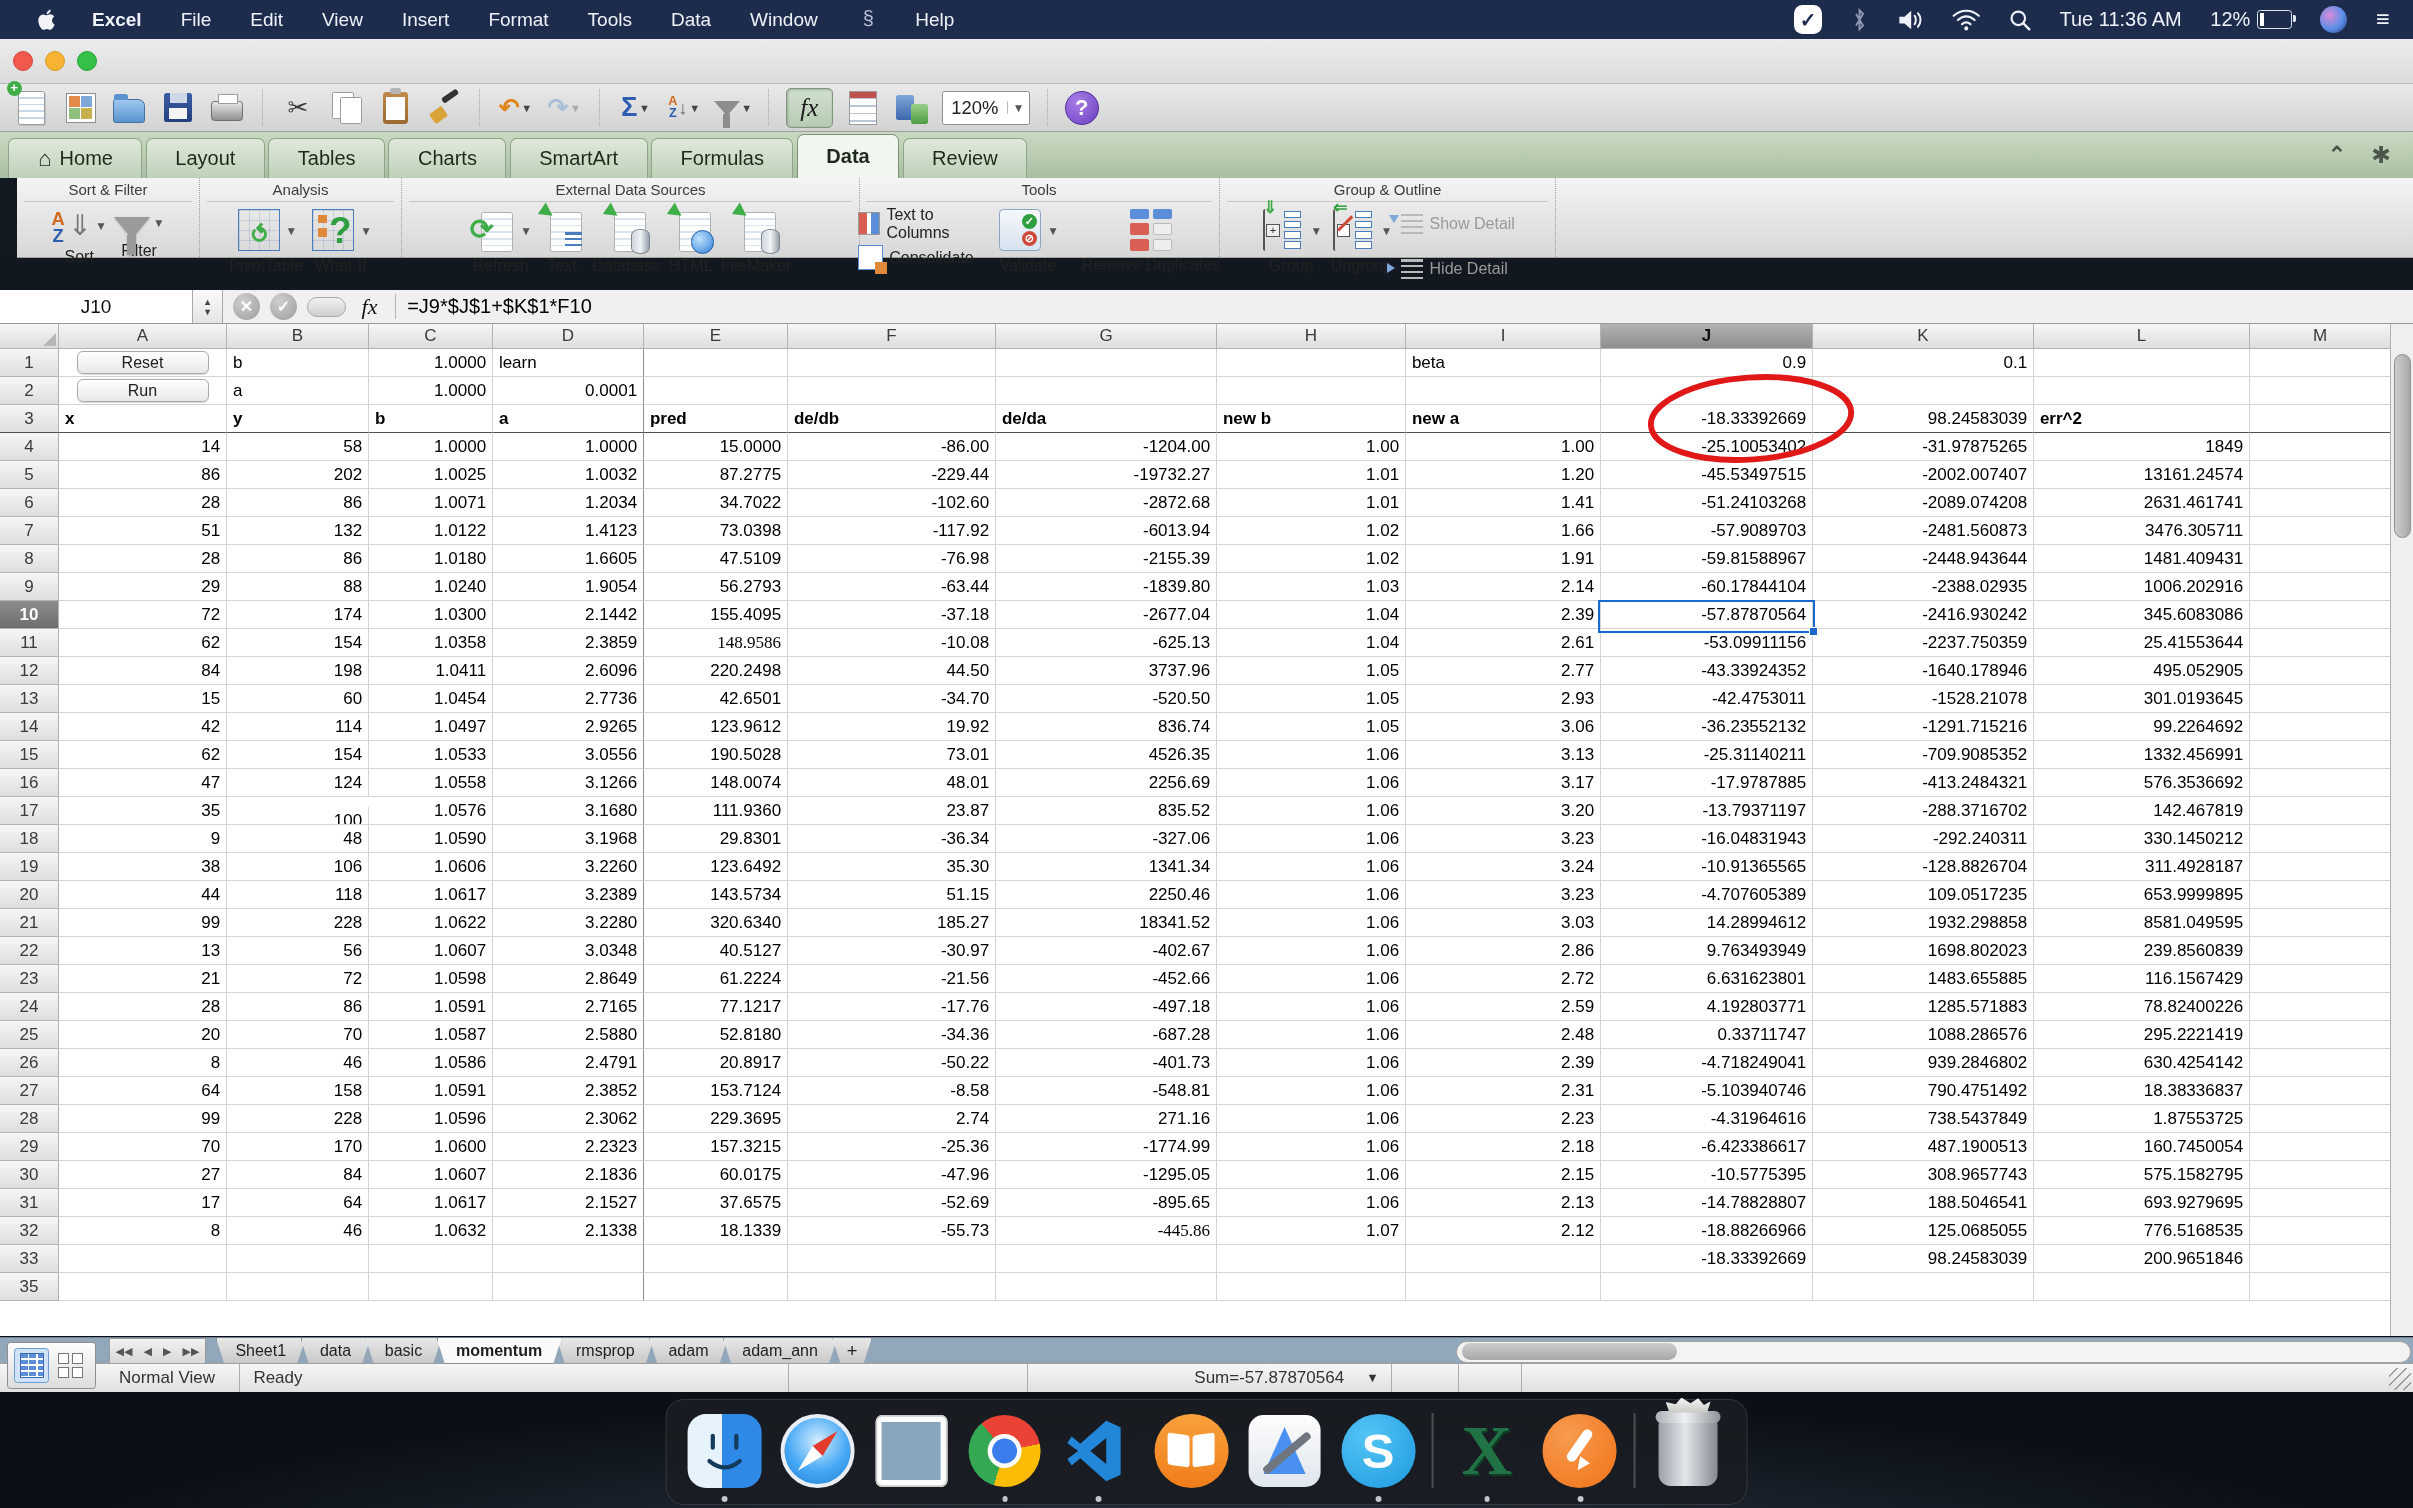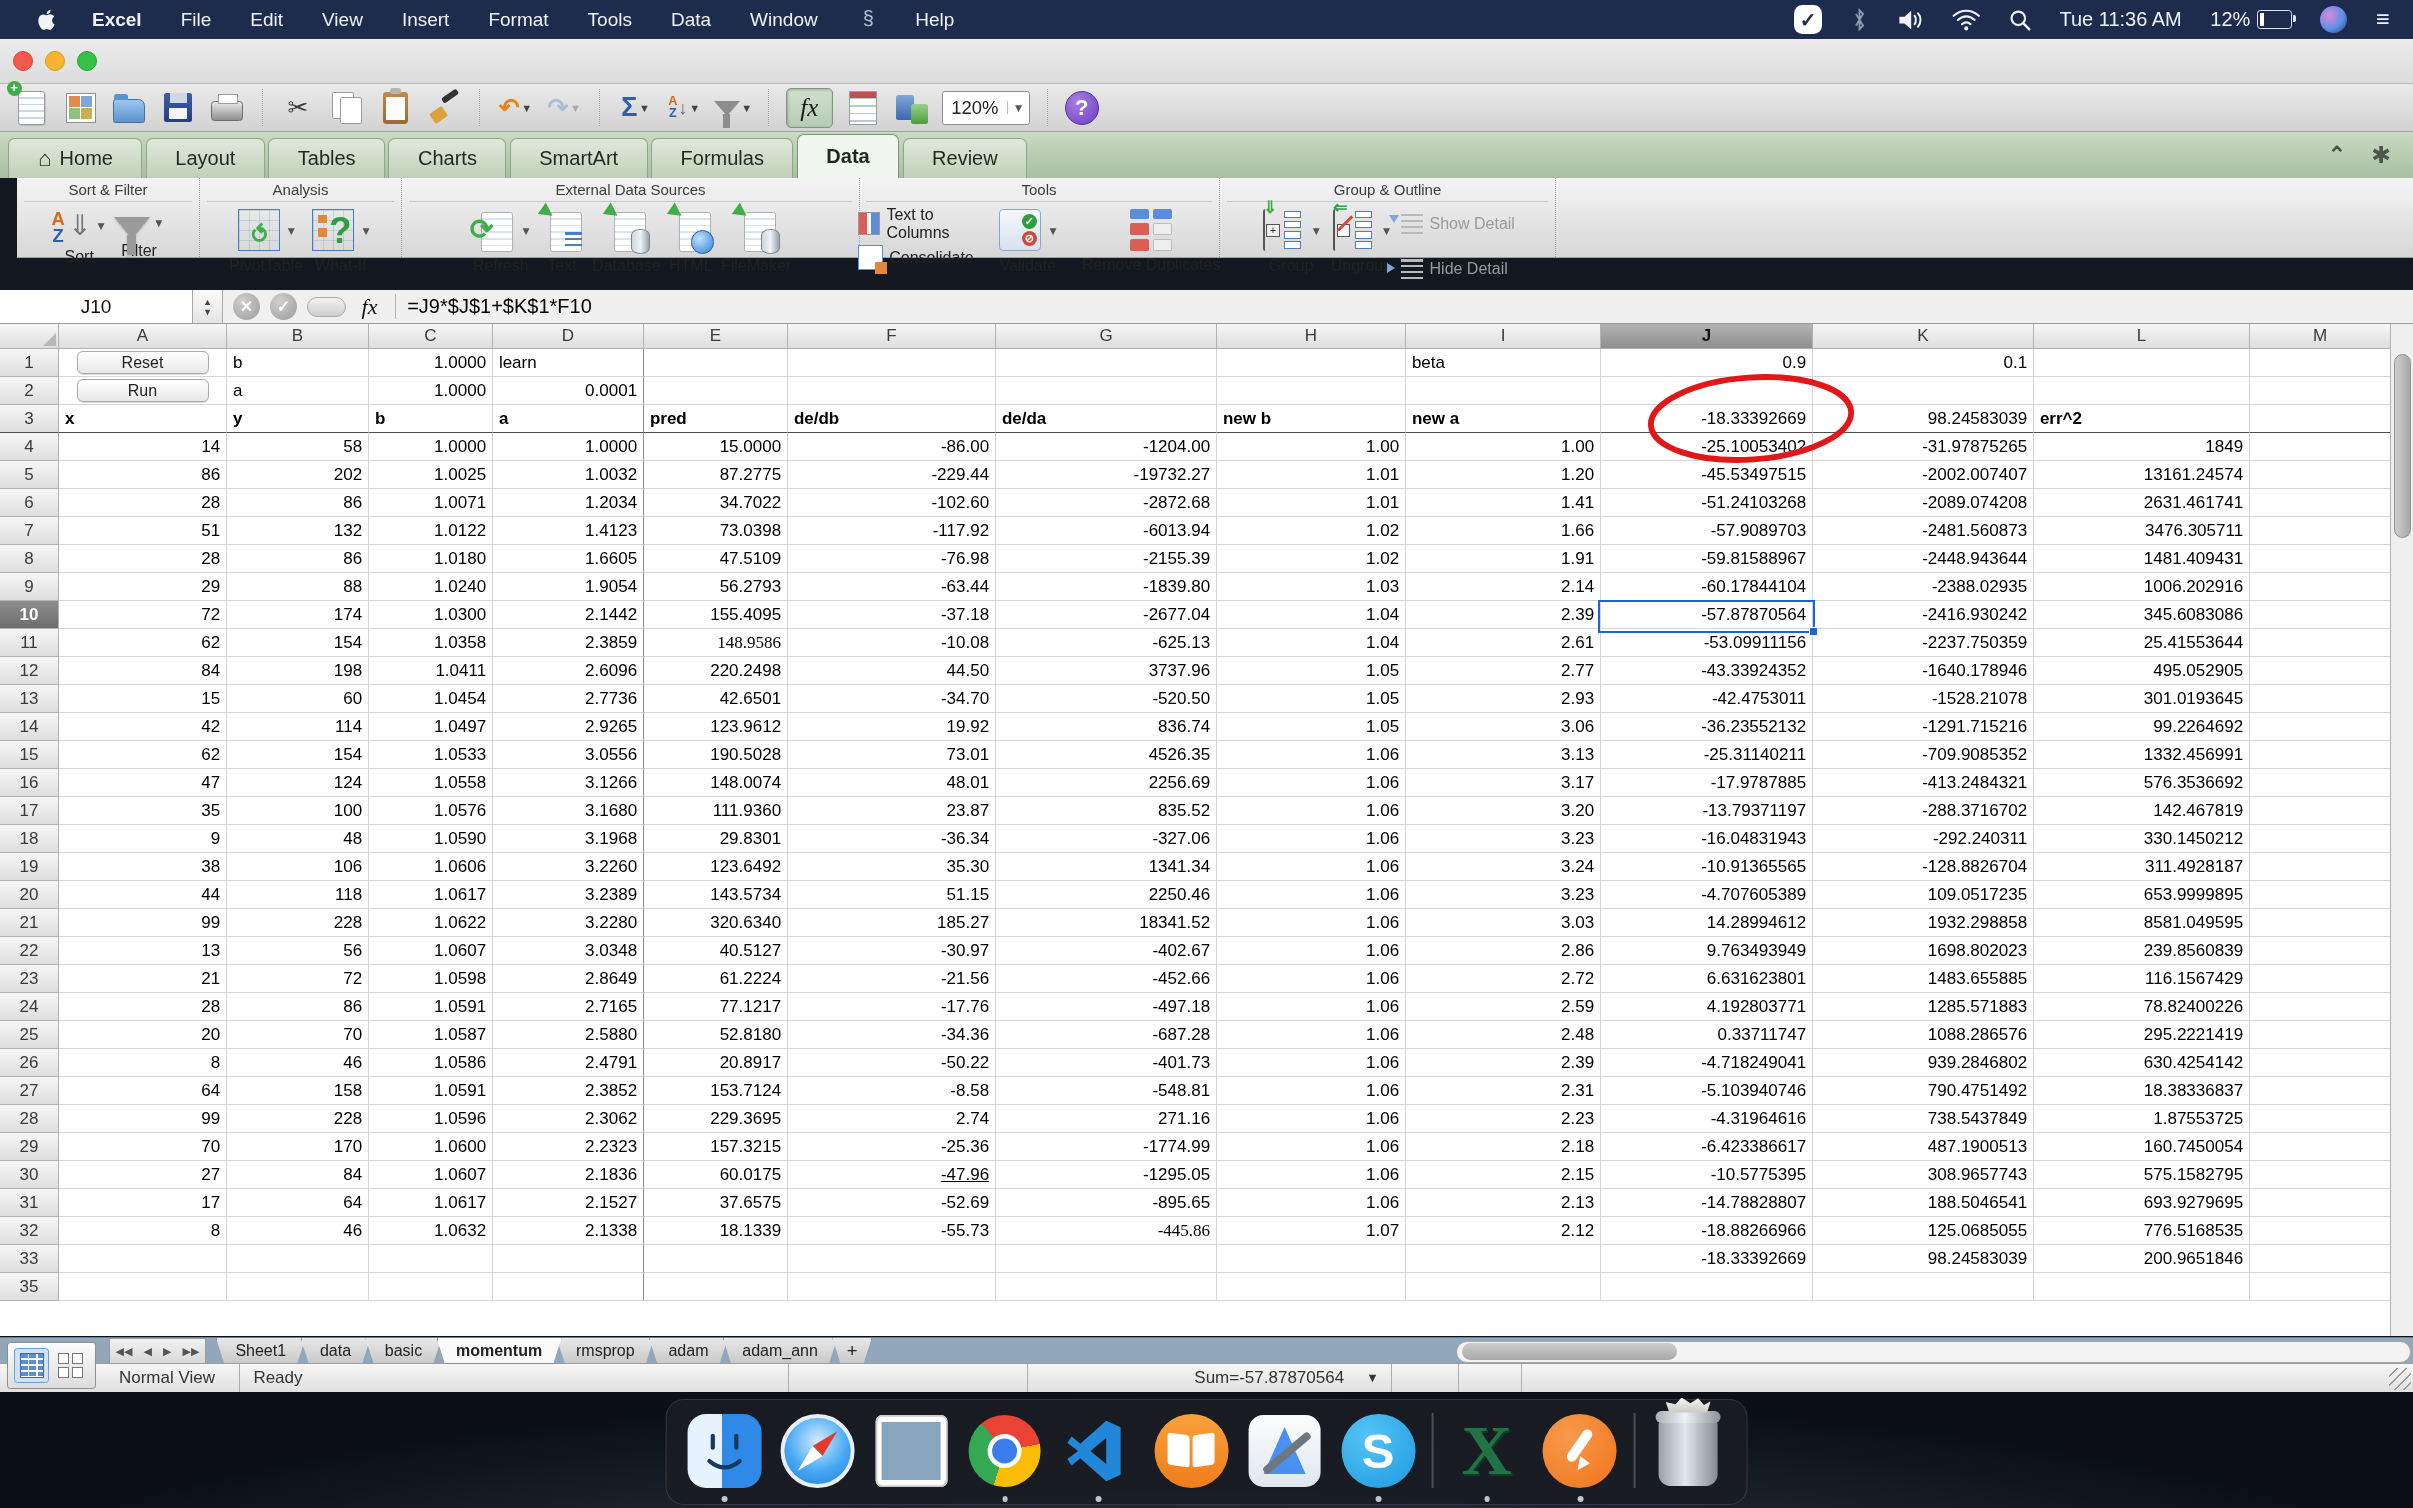--- a/index.html
+++ b/index.html
@@ -891,21 +891,21 @@
         <div class="gcell dcell num" style="width: 189px;">1.06</div>
         <div class="gcell dcell num" style="width: 195px;">3.17</div>
         <div class="gcell dcell num" style="width: 212px;">-17.9787885</div>
         <div class="gcell dcell num" style="width: 221px;">-413.2484321</div>
         <div class="gcell dcell num" style="width: 216px;">576.3536692</div>
         <div class="gcell dcell num" style="width: 141px;"></div>
       </div>
       <div class="grow">
         <div class="gcell gutter">17</div>
         <div class="gcell dcell num" style="width: 168px;">35</div>
-        <div class="gcell dcell num" style="width: 142px;">100</div>
+        <div class="gcell dcell num" style="width: 142px; margin-top: 10px;">100</div>
         <div class="gcell dcell num" style="width: 124px;">1.0576</div>
         <div class="gcell dcell dcol num" style="width: 151px;">3.1680</div>
         <div class="gcell dcell num" style="width: 144px;">111.9360</div>
         <div class="gcell dcell num" style="width: 208px;">23.87</div>
         <div class="gcell dcell num" style="width: 221px;">835.52</div>
         <div class="gcell dcell num" style="width: 189px;">1.06</div>
         <div class="gcell dcell num" style="width: 195px;">3.20</div>
         <div class="gcell dcell num" style="width: 212px;">-13.79371197</div>
         <div class="gcell dcell num" style="width: 221px;">-288.3716702</div>
         <div class="gcell dcell num" style="width: 216px;">142.467819</div>
@@ -1103,21 +1103,21 @@
         <div class="gcell dcell num" style="width: 216px;">160.7450054</div>
         <div class="gcell dcell num" style="width: 141px;"></div>
       </div>
       <div class="grow">
         <div class="gcell gutter">30</div>
         <div class="gcell dcell num" style="width: 168px;">27</div>
         <div class="gcell dcell num" style="width: 142px;">84</div>
         <div class="gcell dcell num" style="width: 124px;">1.0607</div>
         <div class="gcell dcell dcol num" style="width: 151px;">2.1836</div>
         <div class="gcell dcell num" style="width: 144px;">60.0175</div>
-        <div class="gcell dcell num" style="width: 208px; text-decoration: underline;">-47.96</div>
+        <div class="gcell dcell num" style="width: 208px;">-47.96</div>
         <div class="gcell dcell num" style="width: 221px;">-1295.05</div>
         <div class="gcell dcell num" style="width: 189px;">1.06</div>
         <div class="gcell dcell num" style="width: 195px;">2.15</div>
         <div class="gcell dcell num" style="width: 212px;">-10.5775395</div>
         <div class="gcell dcell num" style="width: 221px;">308.9657743</div>
         <div class="gcell dcell num" style="width: 216px;">575.1582795</div>
         <div class="gcell dcell num" style="width: 141px;"></div>
       </div>
       <div class="grow">
         <div class="gcell gutter">31</div>

